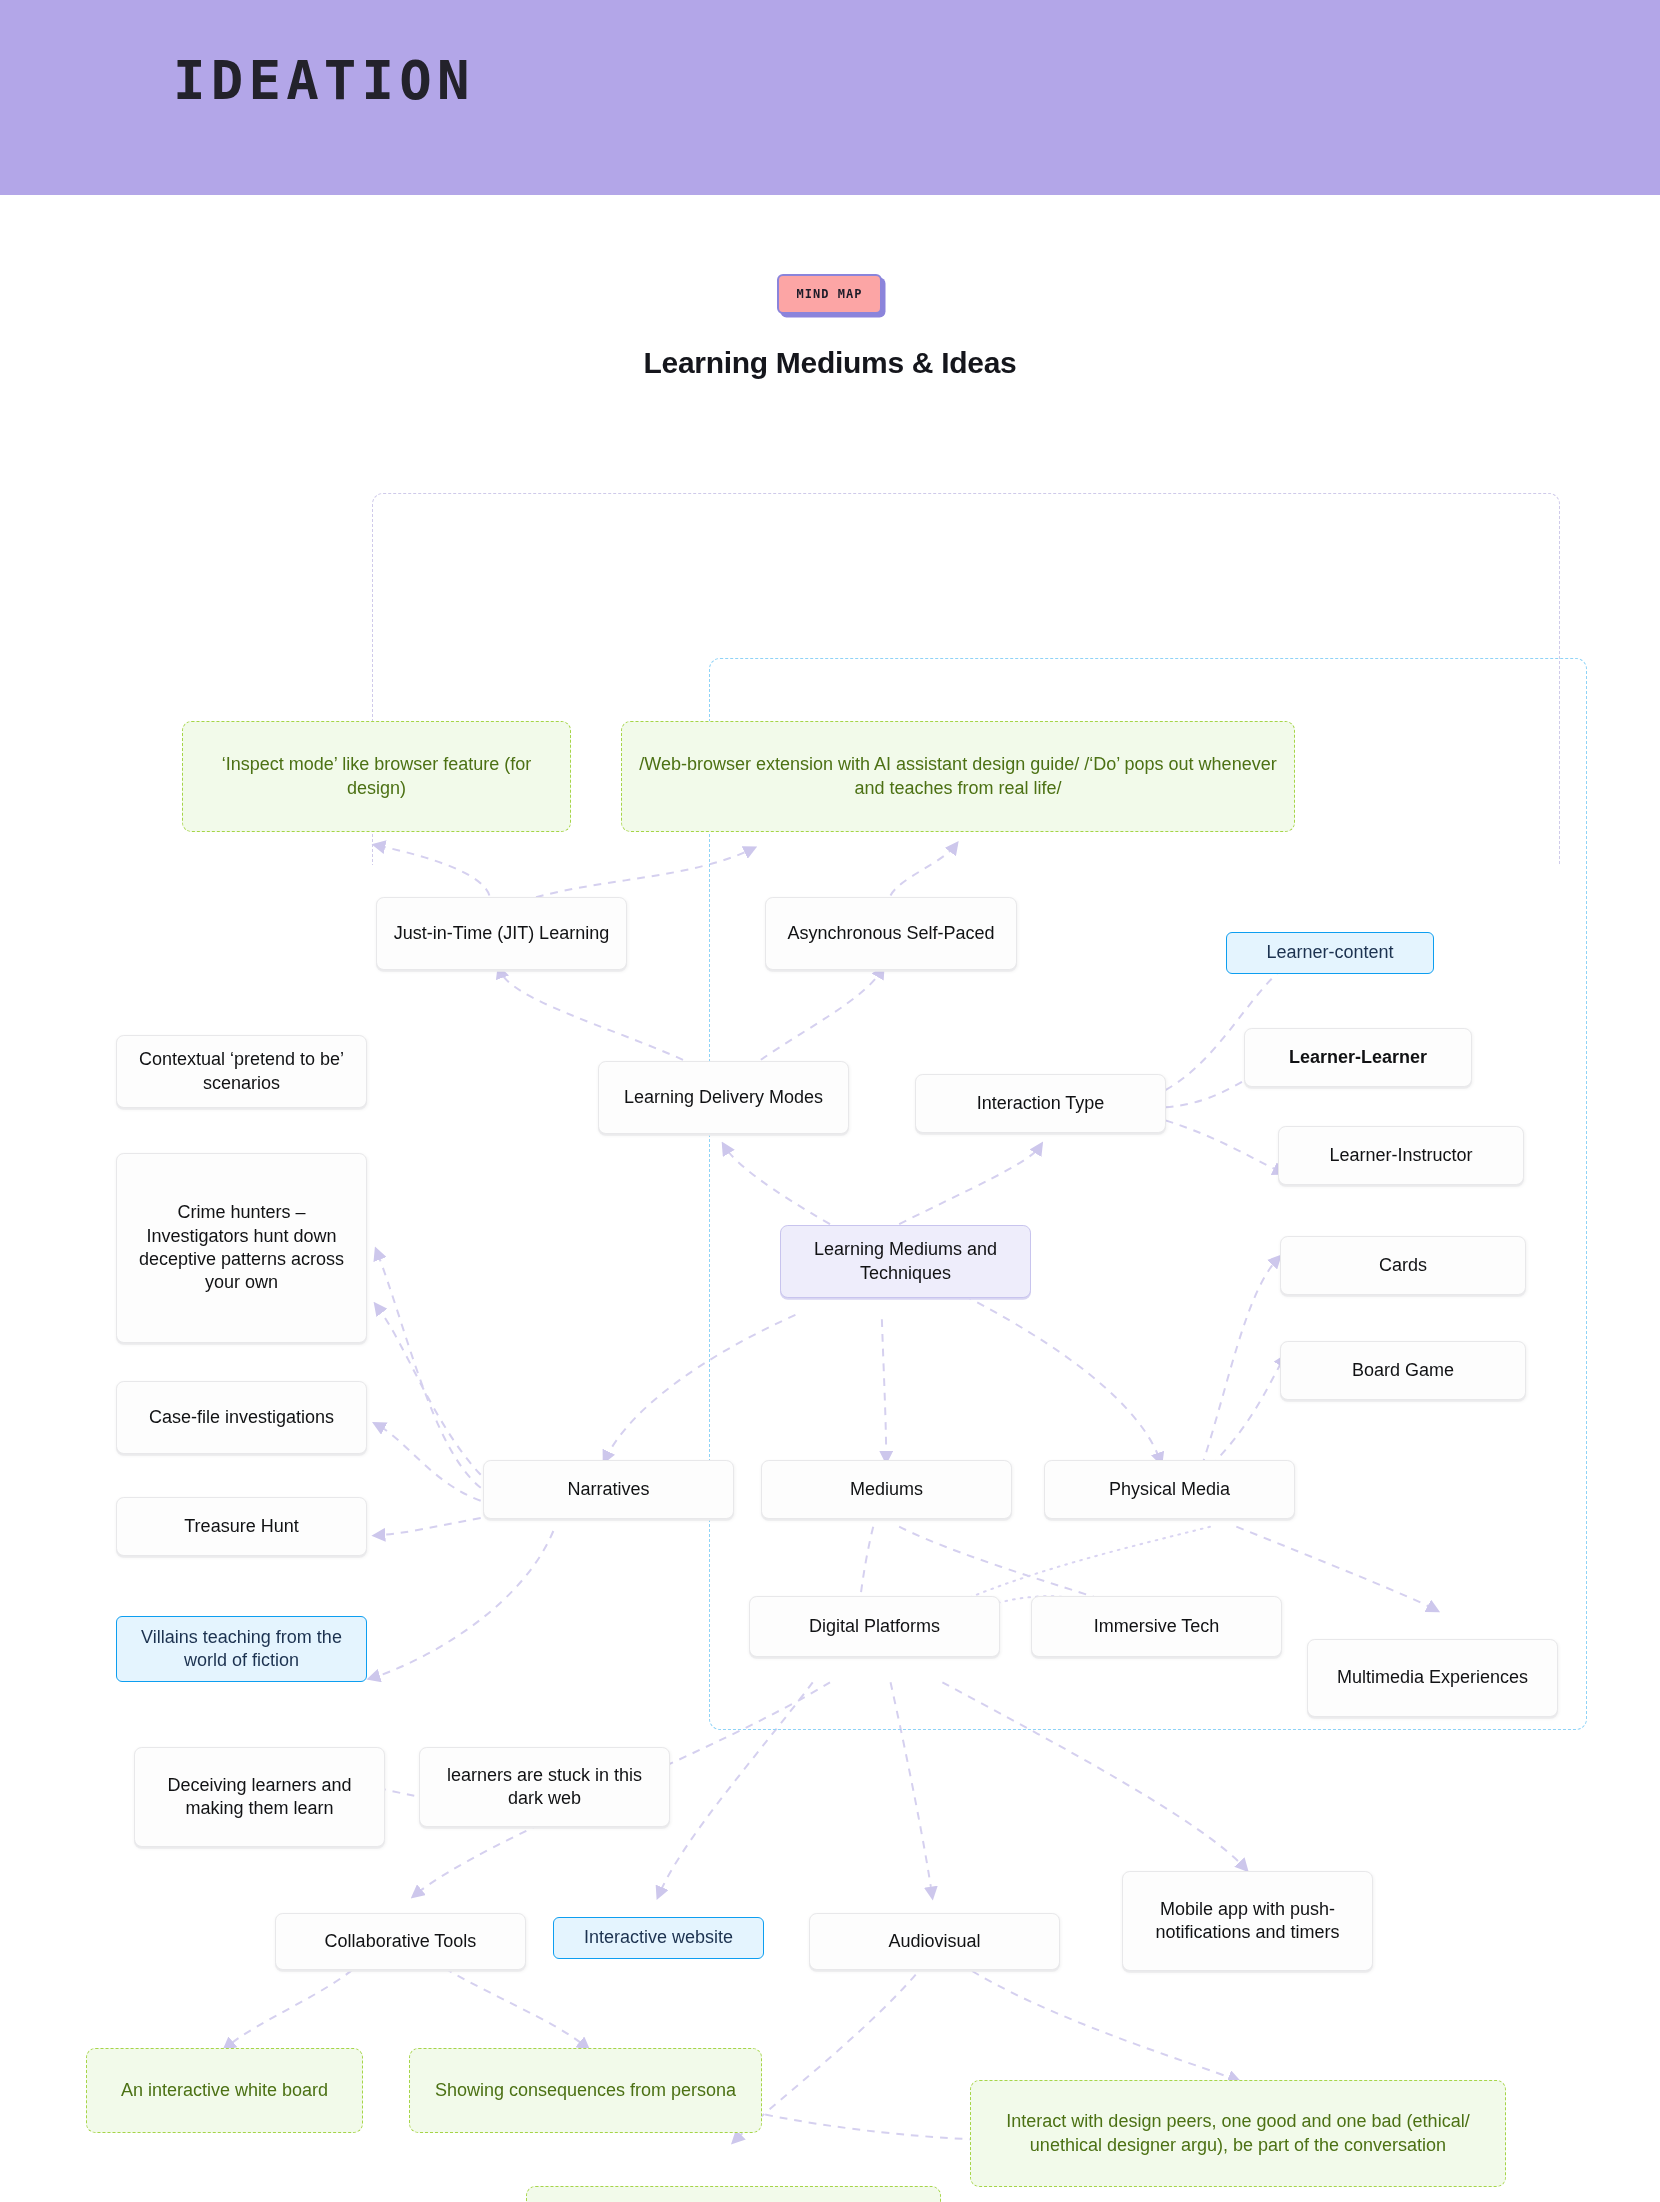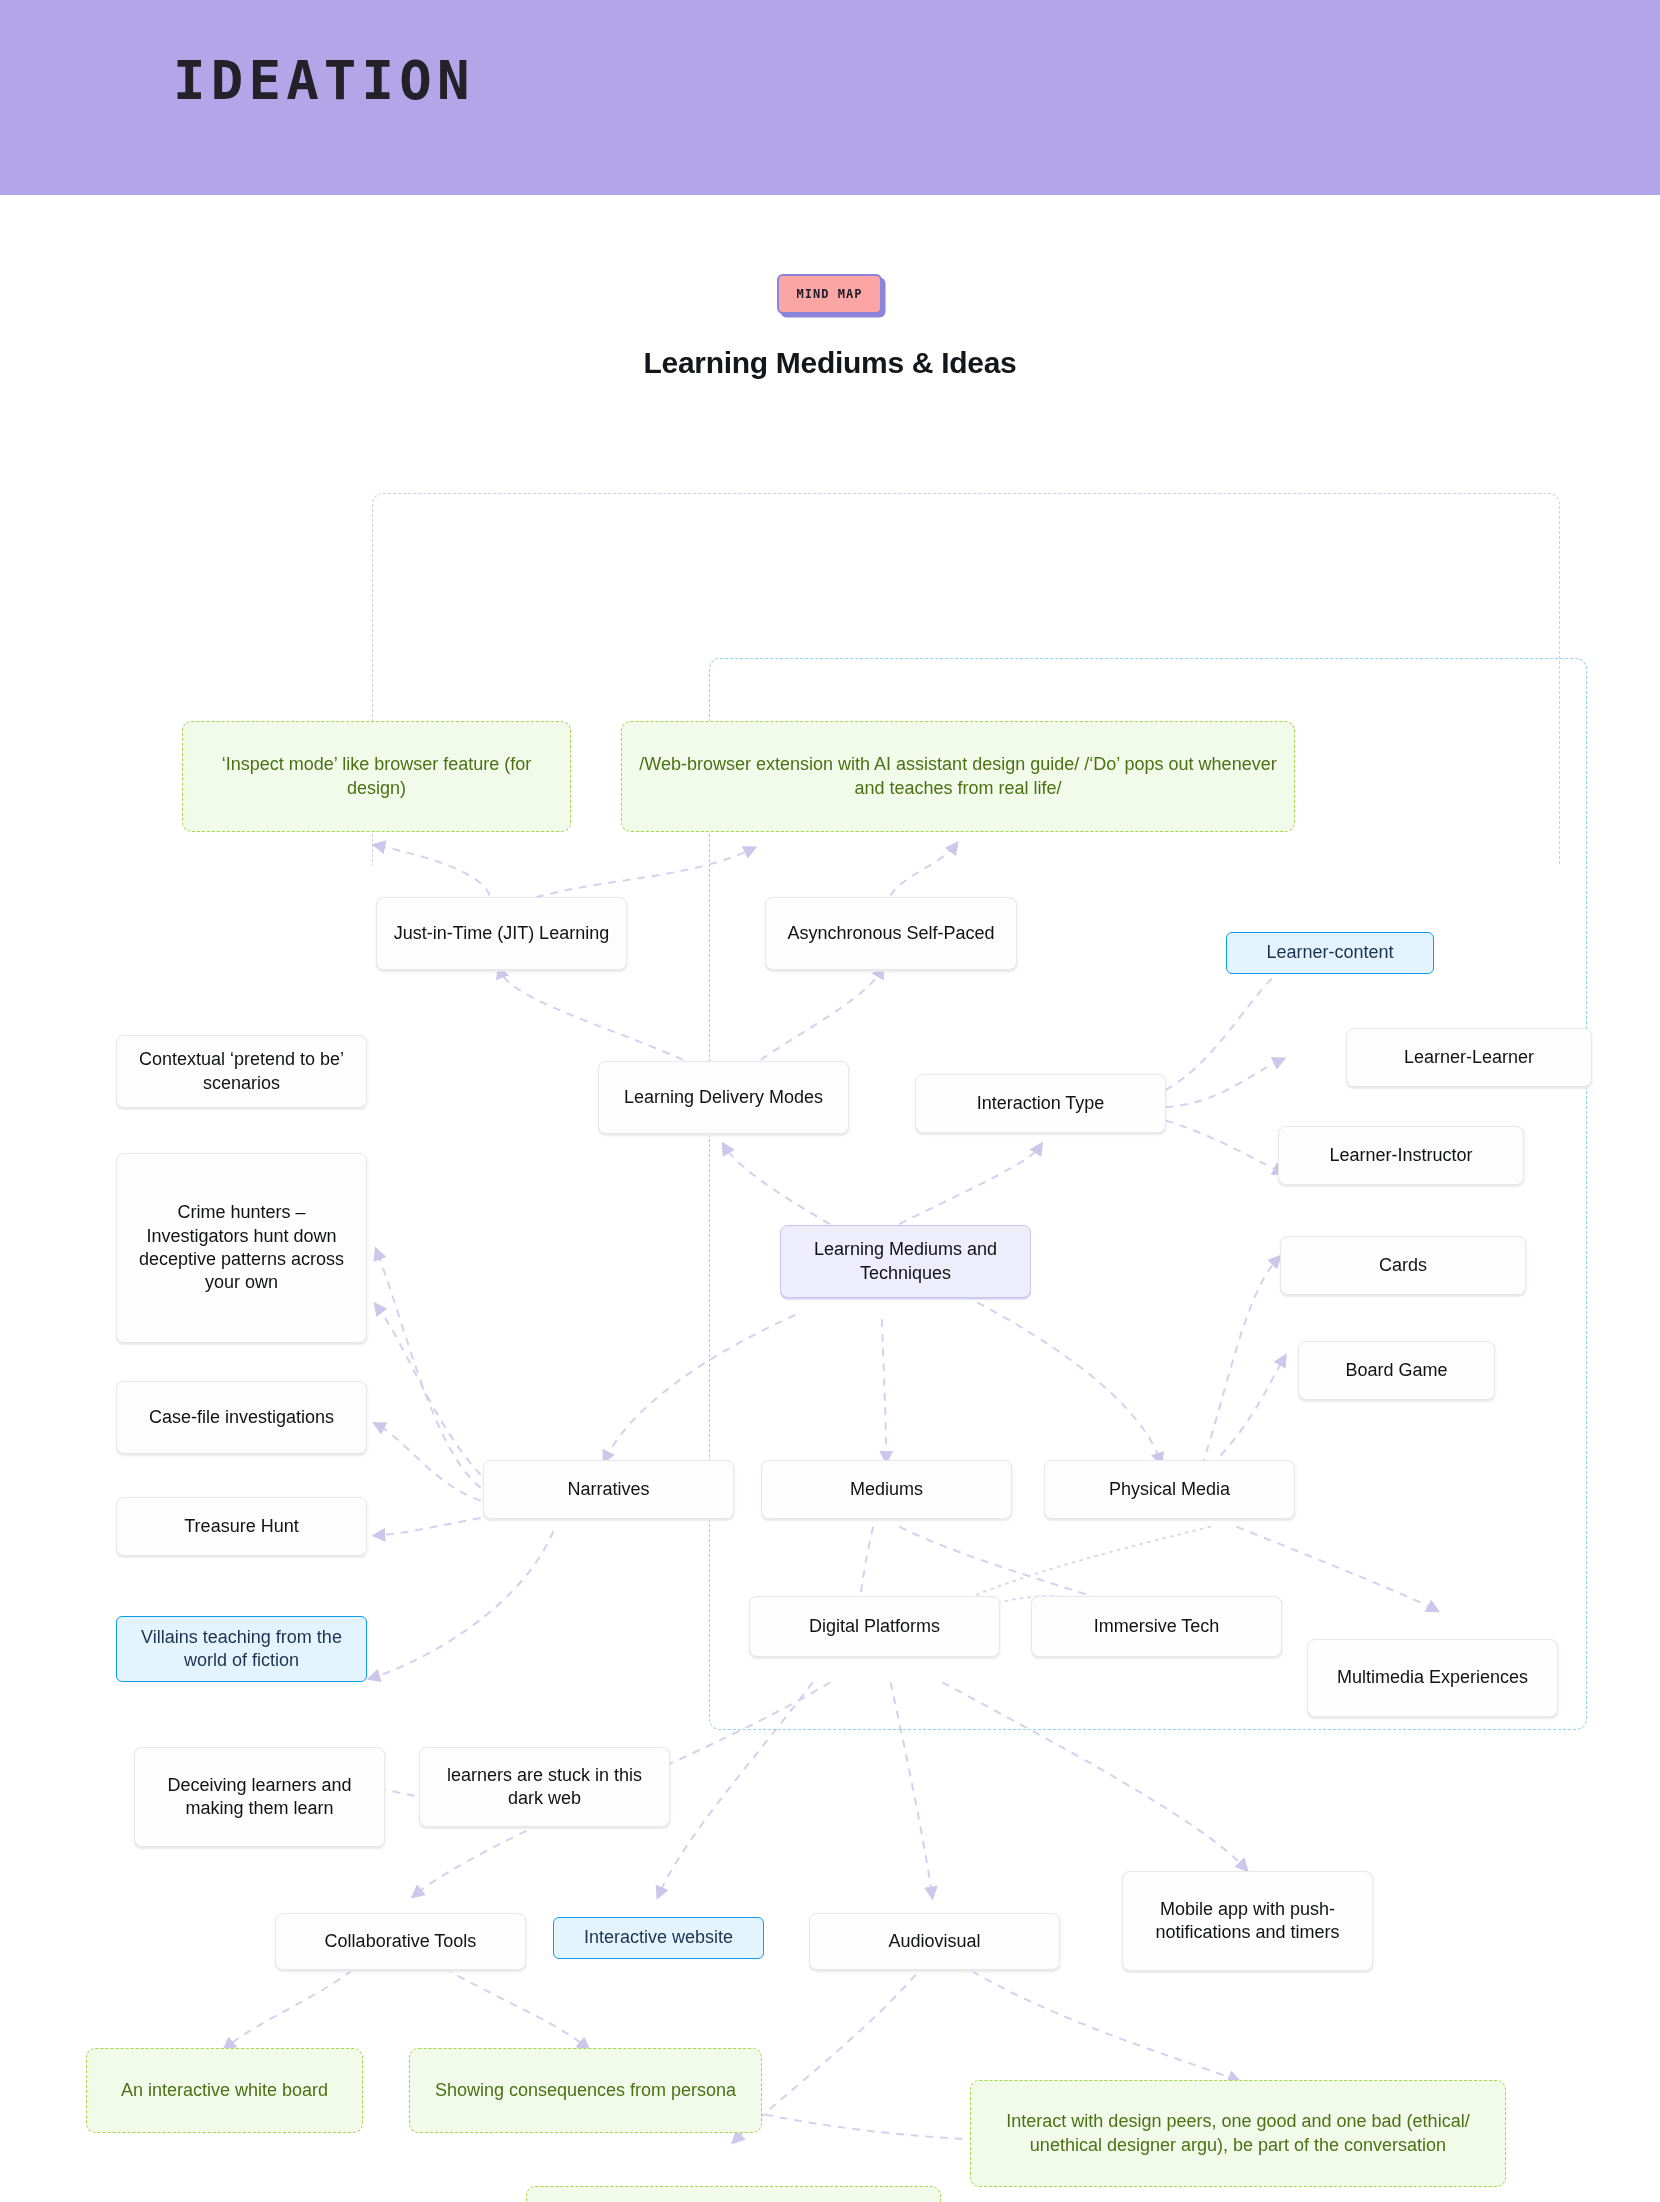--- a/index.html
+++ b/index.html
@@ -230,21 +230,21 @@
   </div>
 
   <div class="node plain" style="left:598px; top:866px; width:251px; height:73px;">
     <span>Learning Delivery Modes</span>
   </div>
 
   <div class="node plain" style="left:915px; top:879px; width:251px; height:59px;">
     <span>Interaction Type</span>
   </div>
 
-  <div class="node plain" style="left:1346px; top:833px; width:246px; height:59px;">
+  <div class="node plain" style="left:1244px; top:833px; width:228px; height:59px;font-weight:bold;">
     <span>Learner-Learner</span>
   </div>
 
   <div class="node plain" style="left:116px; top:958px; width:251px; height:190px;">
     <span>Crime hunters – Investigators hunt down deceptive patterns across your own</span>
   </div>
 
   <div class="node plain" style="left:1278px; top:931px; width:246px; height:59px;">
     <span>Learner-Instructor</span>
   </div>
@@ -254,21 +254,21 @@
   </div>
 
   <div class="node plain" style="left:1280px; top:1041px; width:246px; height:59px;">
     <span>Cards</span>
   </div>
 
   <div class="node plain" style="left:116px; top:1186px; width:251px; height:73px;">
     <span>Case-file investigations</span>
   </div>
 
-  <div class="node plain" style="left:1280px; top:1146px; width:197px; height:59px;margin-left:18px;">
+  <div class="node plain" style="left:1280px; top:1146px; width:246px; height:59px;">
     <span>Board Game</span>
   </div>
 
   <div class="node plain" style="left:116px; top:1302px; width:251px; height:59px;">
     <span>Treasure Hunt</span>
   </div>
 
   <div class="node plain" style="left:483px; top:1265px; width:251px; height:59px;">
     <span>Narratives</span>
   </div>

